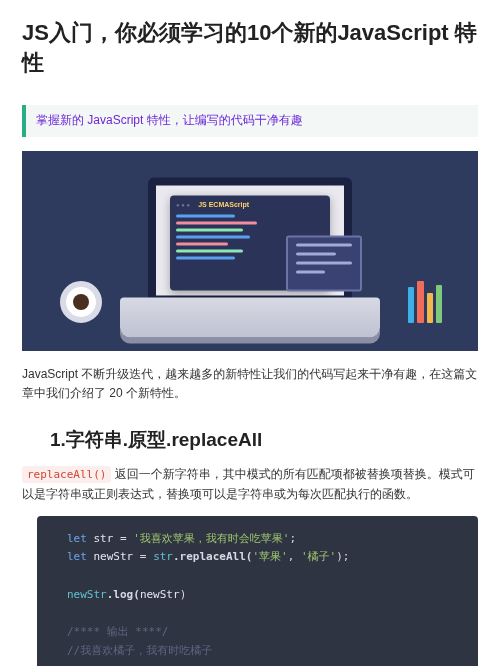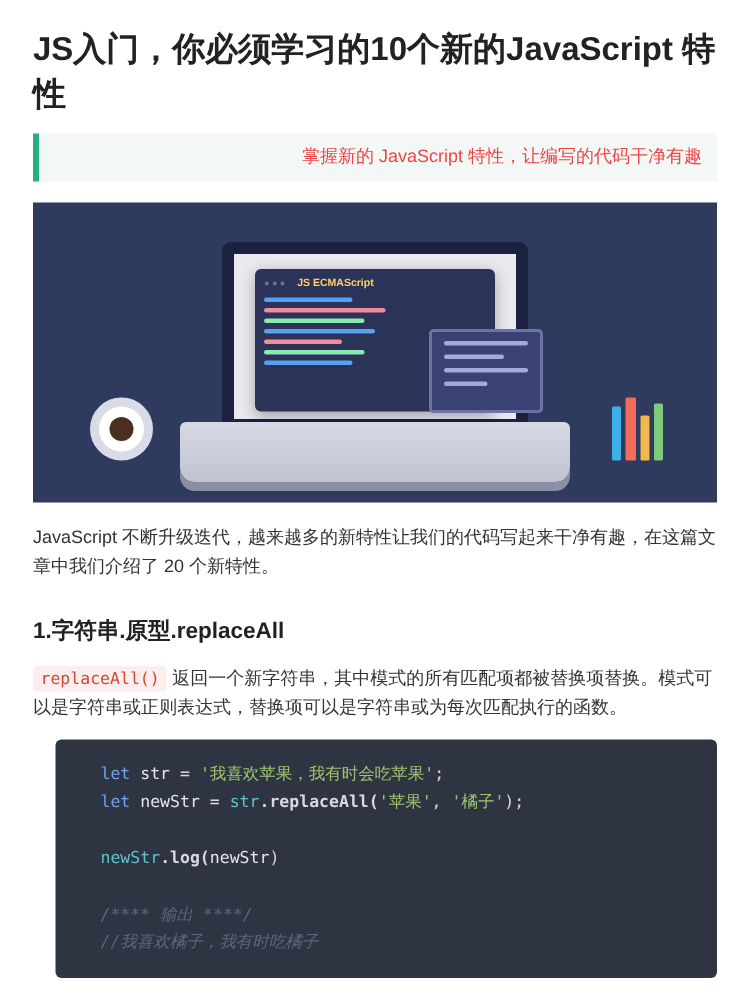--- a/index.html
+++ b/index.html
@@ -9,30 +9,29 @@
     color: #222;
     width: 500px;
     padding: 18px 22px;
     font-size: 13px;
     line-height: 1.6;
   }
   h1 {
     font-size: 22px;
     font-weight: 700;
     line-height: 1.35;
-    margin-bottom: 12px;
+    margin-bottom: 28px;
   }
   .callout {
     border-left: 4px solid #27ae84;
     background: #f3f8f6;
     padding: 6px 10px;
     font-size: 12px;
-    color: #ef4444;
+    color: #6d28d9;
     margin-bottom: 14px;
-    text-align: right;
   }
   .hero {
     background: #2f3a5f;
     height: 200px;
     position: relative;
     overflow: hidden;
     margin-bottom: 14px;
   }
   .laptop {
     position: absolute;
@@ -106,21 +105,21 @@
     right: 36px; bottom: 28px;
     width: 34px; height: 44px;
     display: flex; align-items: flex-end; gap: 3px;
   }
   .book { width: 7px; border-radius: 1px; }
   .b1 { height: 36px; background: #3db0e8; }
   .b2 { height: 42px; background: #f26c5a; }
   .b3 { height: 30px; background: #f2b84b; }
   .b4 { height: 38px; background: #7ec97a; }
   .intro { font-size: 12px; color: #333; margin-bottom: 22px; }
-  h2 { font-size: 15px; font-weight: 700; margin-bottom: 10px; }
+  h2 { font-size: 19px; font-weight: 700; margin-bottom: 10px; margin-left: 28px; }
   .desc { font-size: 12px; color: #333; margin-bottom: 12px; }
   .desc code {
     background: #fbeeec;
     color: #d14836;
     padding: 2px 5px;
     border-radius: 3px;
     font-family: ui-monospace, Menlo, Consolas, monospace;
     font-size: 11px;
   }
   .codeblock {
@@ -131,21 +130,21 @@
     font-size: 11px;
     line-height: 1.7;
     color: #d6d9e2;
     white-space: pre;
     overflow-x: auto;
     margin-left: 15px;
   }
   .kw  { color: #6aa6e8; }
   .var { color: #e2e6f0; }
   .str { color: #9fc46e; }
-  .comm{ color: #5d6680; font-style: italic; }
+  .comm{ color: #5d6680; }
   .fn  { color: #d6d9e2; font-weight: bold; }
   .obj { color: #60c2cf; }
 </style>
 </head>
 <body>
 
 <h1>JS入门，你必须学习的10个新的JavaScript 特性</h1>
 
 <div class="callout">掌握新的 JavaScript 特性，让编写的代码干净有趣</div>
 

